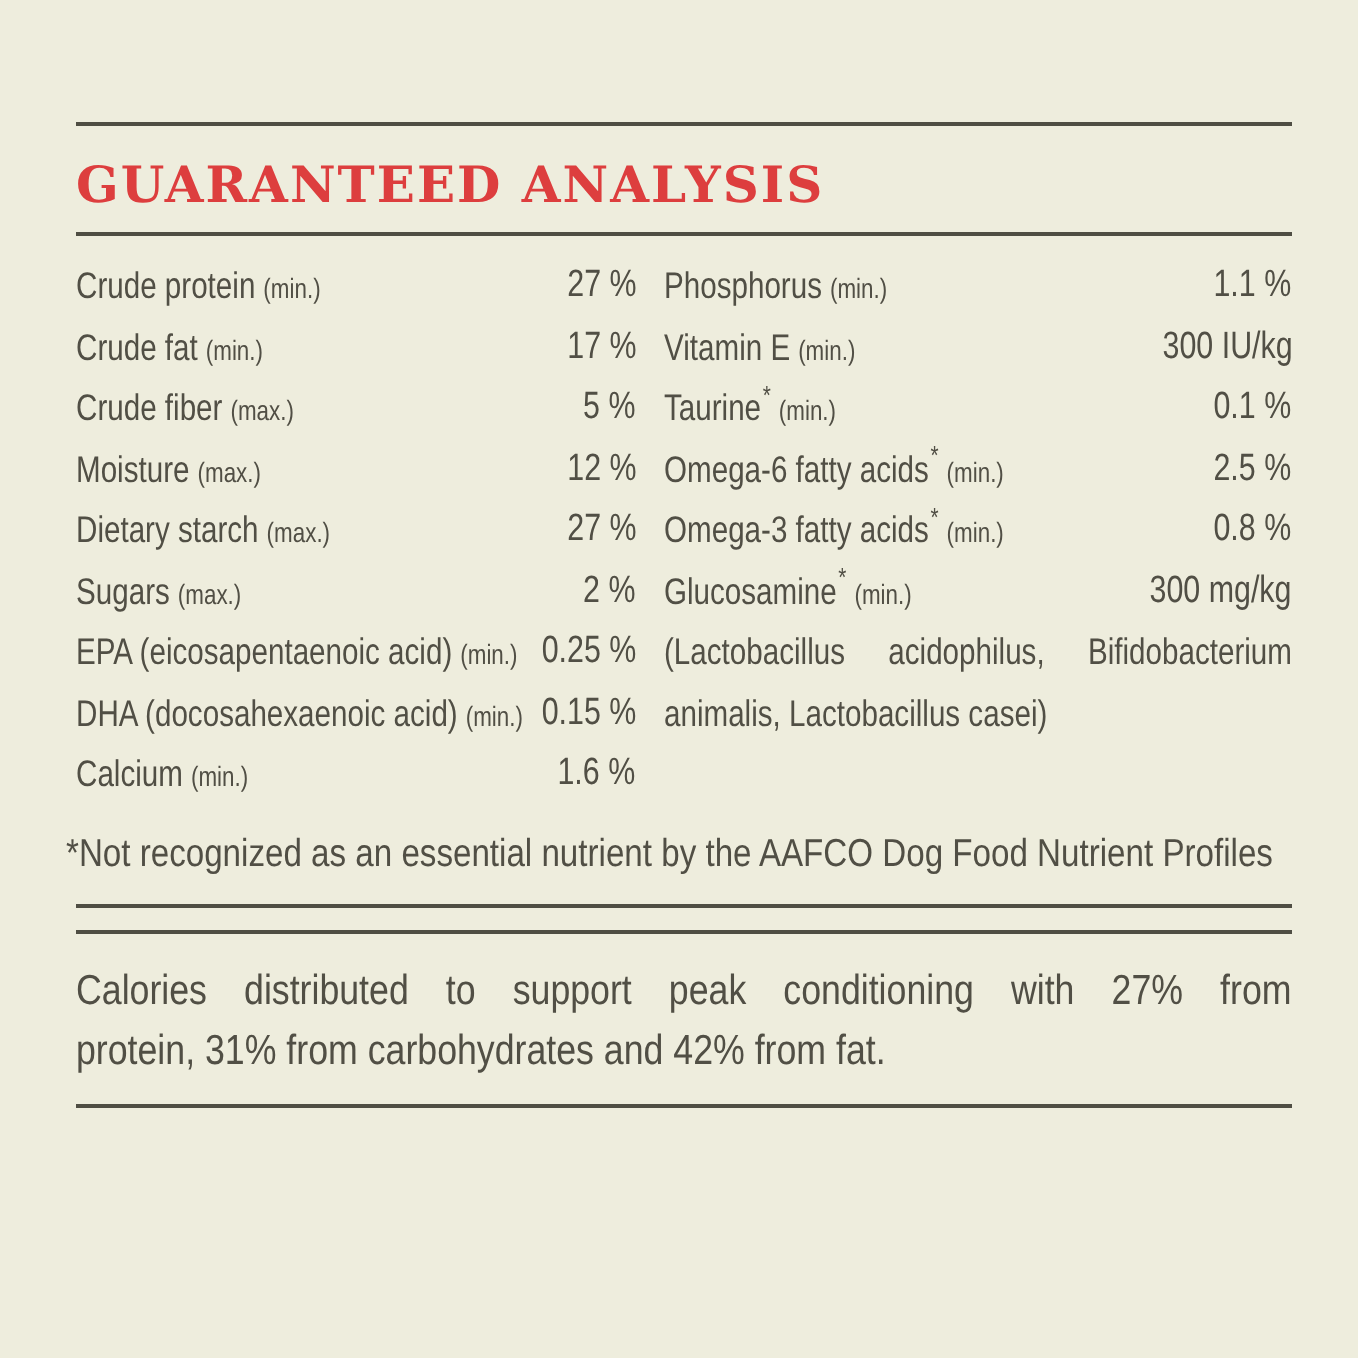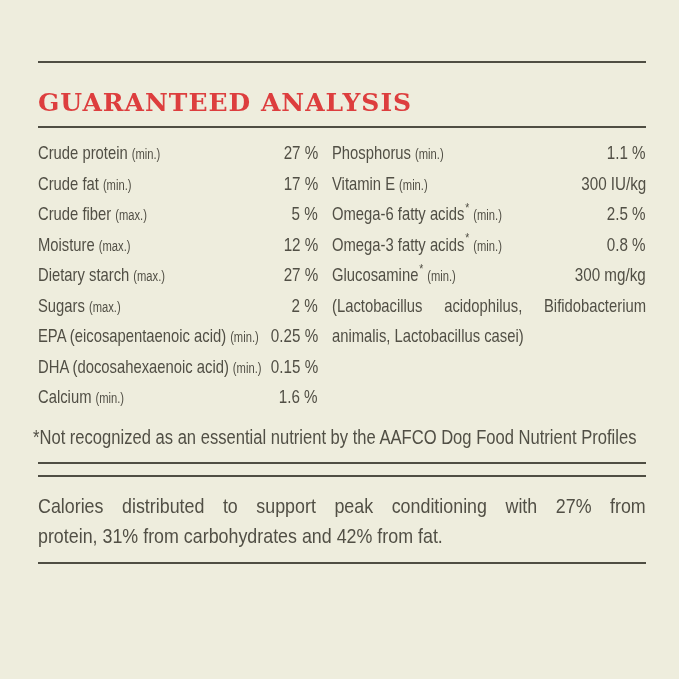--- a/index.html
+++ b/index.html
@@ -19,21 +19,21 @@
     background:#4F4E43;
     border:none;
     margin:0;
   }
   .rule-top{margin-top:61px;}
   .rule-underhead{margin-top:7px;}
   .rule-footnote{margin-top:11px;}
   .rule-calorie{margin-top:11px;}
   .rule-bottom{margin-top:11px;}
   .ga-title{
-    margin-top:23px;
+    margin-top:13px;
     font-family:"DejaVu Serif", serif;
     font-weight:bold;
     font-size:25px;
     line-height:33px;
     letter-spacing:1px;
     color:#DD3E3E;
   }
   
   .table{
     margin-top:10px;
@@ -172,20 +172,24 @@
       <div class="col col-right" id="col-right">
           <div class="row">
             <span class="lbl">Phosphorus<span class="note">(min.)</span></span>
             <span class="val">1.1 %</span>
           </div>
           <div class="row">
             <span class="lbl">Vitamin E<span class="note">(min.)</span></span>
             <span class="val">300 IU/kg</span>
           </div>
           <div class="row">
+            <span class="lbl">Taurine<sup class="star">*</sup><span class="note">(min.)</span></span>
+            <span class="val">0.1 %</span>
+          </div>
+          <div class="row">
             <span class="lbl">Omega-6 fatty acids<sup class="star">*</sup><span class="note">(min.)</span></span>
             <span class="val">2.5 %</span>
           </div>
           <div class="row">
             <span class="lbl">Omega-3 fatty acids<sup class="star">*</sup><span class="note">(min.)</span></span>
             <span class="val">0.8 %</span>
           </div>
           <div class="row">
             <span class="lbl">Glucosamine<sup class="star">*</sup><span class="note">(min.)</span></span>
             <span class="val">300 mg/kg</span>

